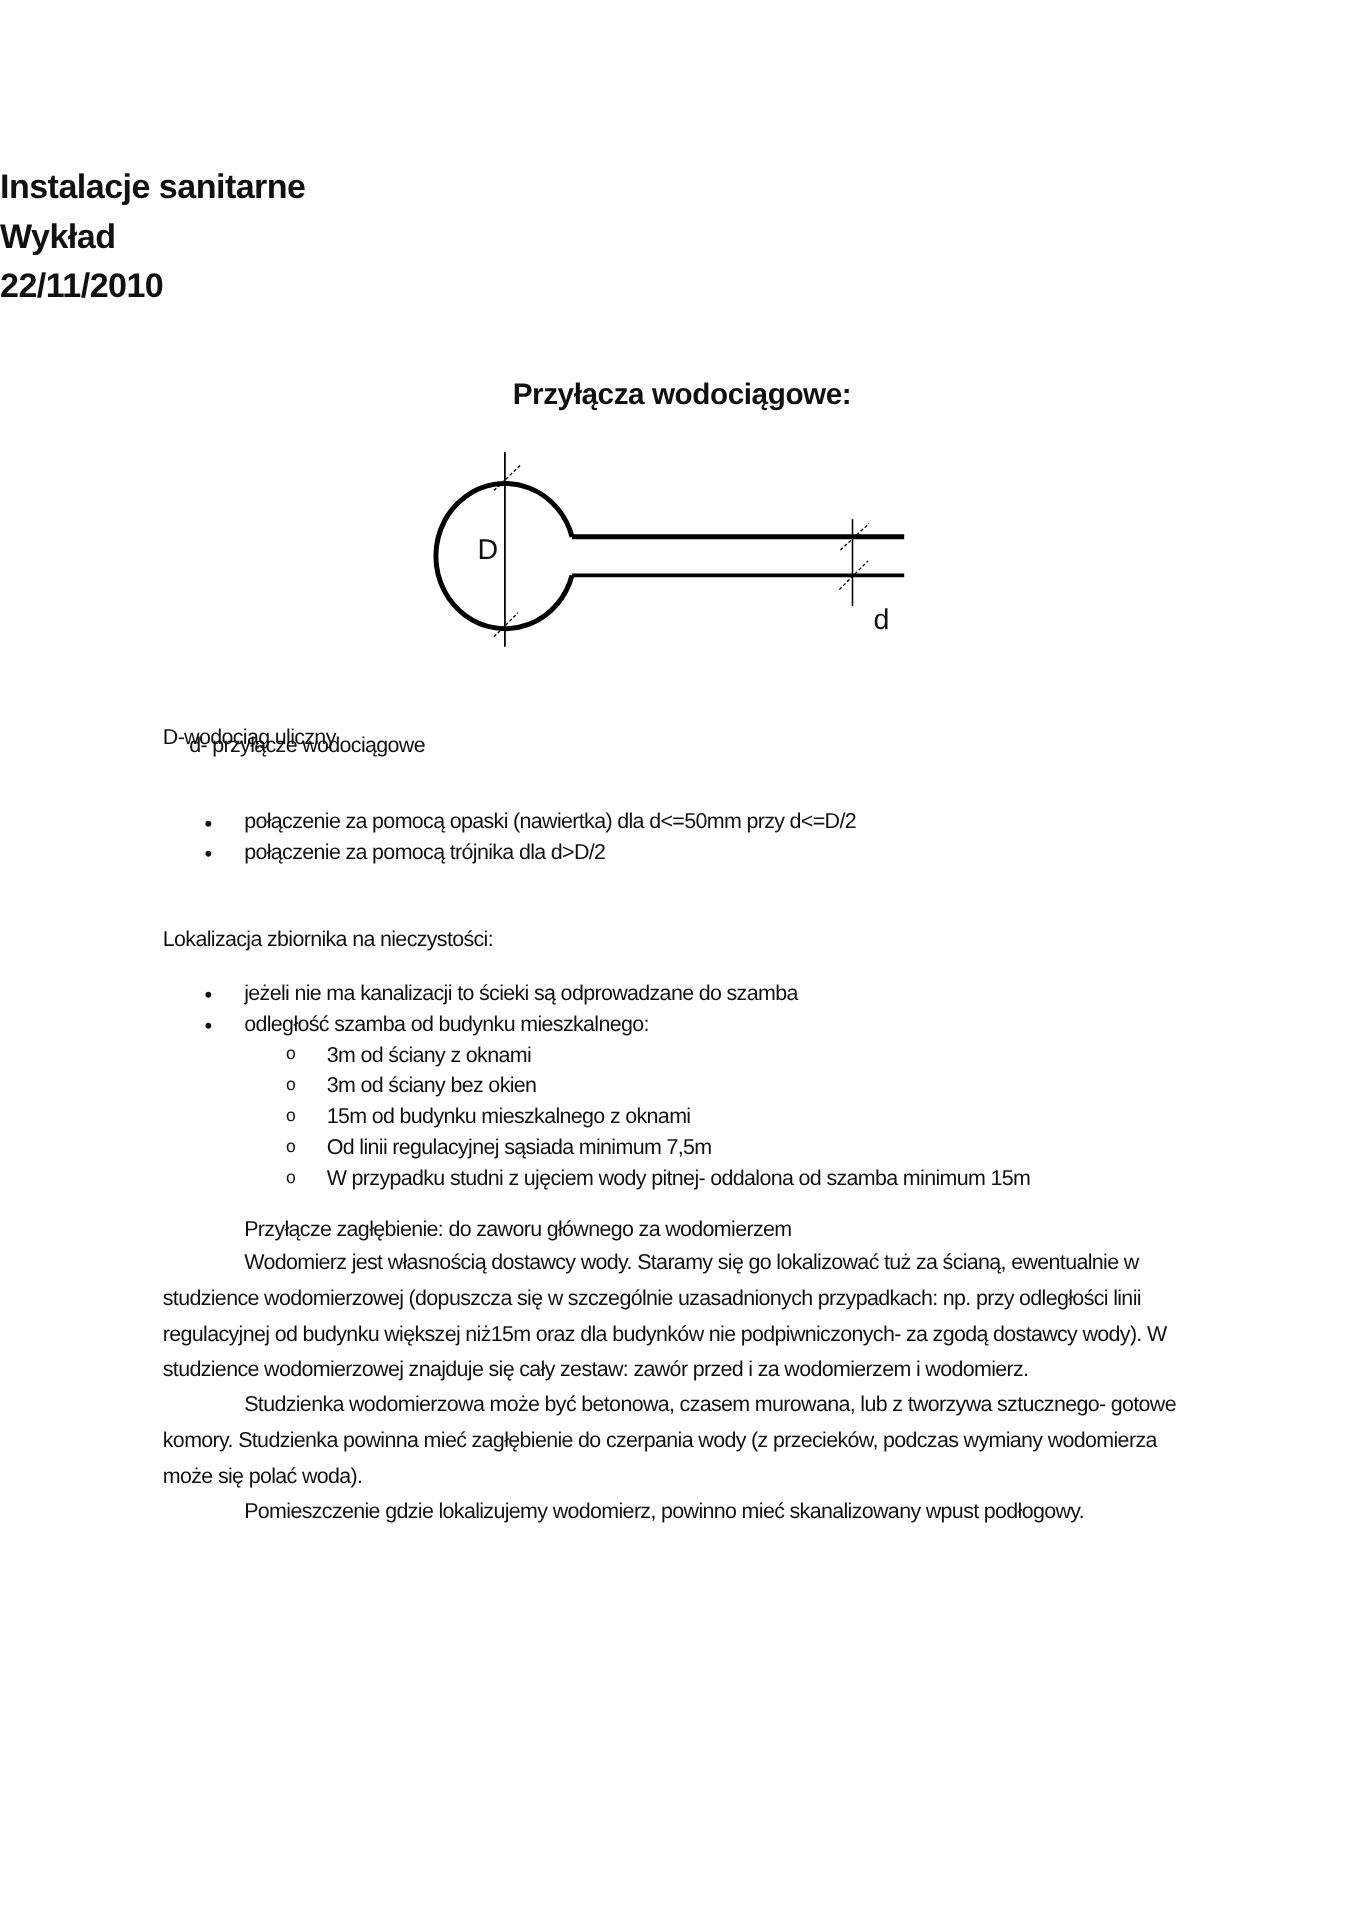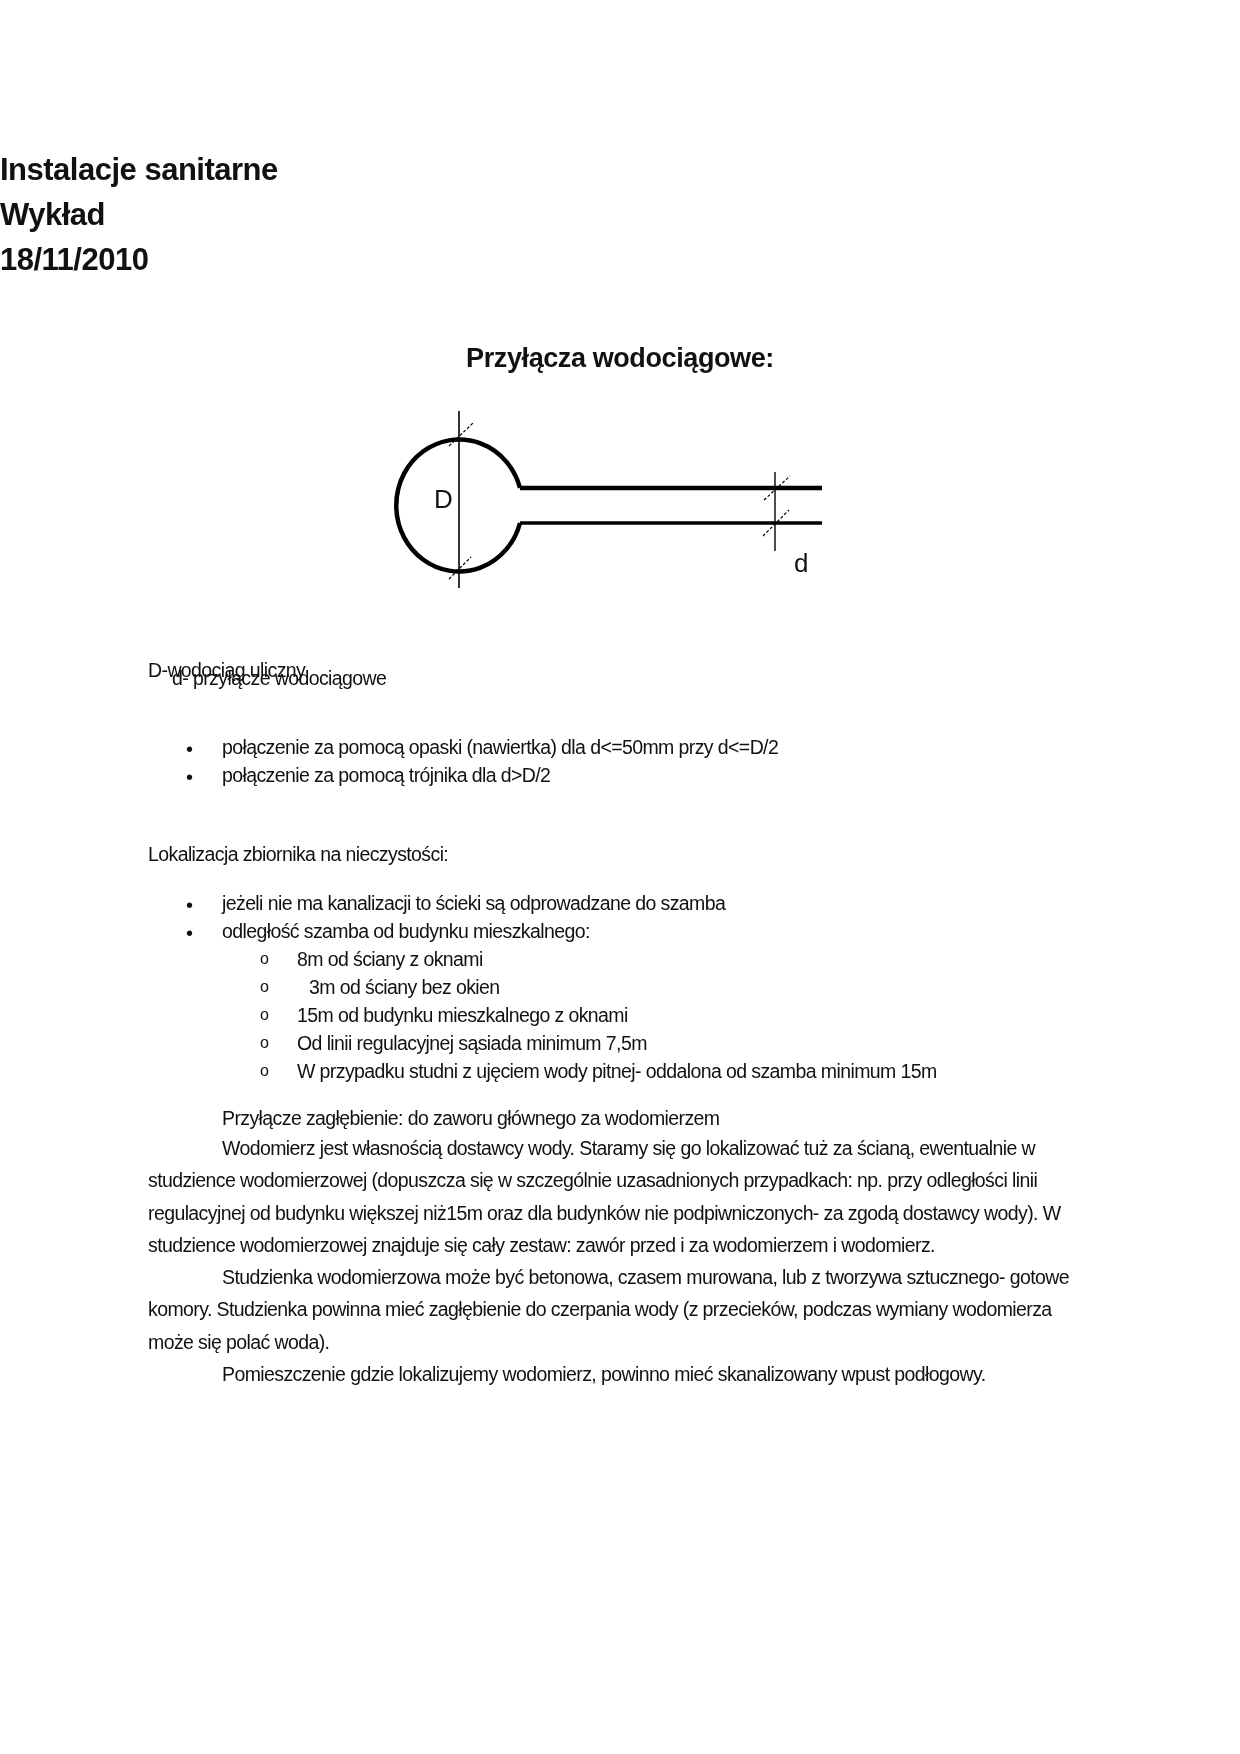--- a/index.html
+++ b/index.html
@@ -31,21 +31,21 @@
   .para p { margin: 0; text-indent: 74px; }
 </style>
 </head>
 <body>
 
 <div class="page">
 
   <div class="title-block">
     <div>Instalacje sanitarne</div>
     <div>Wykład</div>
-    <div>18/11/2010</div>
+    <div>22/11/2010</div>
   </div>
 
   <div class="section-heading">Przyłącza wodociągowe:</div>
 
   <svg class="diagram" width="460" height="200" viewBox="380 400 460 200">
 
     <path d="M 520 488 A 63 66 0 1 0 520 523" fill="none" stroke="#000" stroke-width="4.5"></path>
 
     <line x1="520" y1="488" x2="822" y2="488" stroke="#000" stroke-width="4.5"></line>
     <line x1="520" y1="523" x2="822" y2="523" stroke="#000" stroke-width="3.5"></line>
@@ -70,23 +70,23 @@
   <div class="txt" style="left:222px; top:761px;">połączenie za pomocą trójnika dla d&gt;D/2</div>
 
   <div class="txt" style="left:148px; top:840px;">Lokalizacja zbiornika na nieczystości:</div>
 
   <div class="bullet-dot" style="left:186px; top:891px;">•</div>
   <div class="txt" style="left:222px; top:889px;text-align:center;">jeżeli nie ma kanalizacji to ścieki są odprowadzane do szamba</div>
   <div class="bullet-dot" style="left:186px; top:919px;">•</div>
   <div class="txt" style="left:222px; top:917px;">odległość szamba od budynku mieszkalnego:</div>
 
   <div class="bullet-circle" style="left:260px; top:945px;">o</div>
-  <div class="txt" style="left:297px; top:945px;">8m od ściany z oknami</div>
+  <div class="txt" style="left:297px; top:945px;">3m od ściany z oknami</div>
   <div class="bullet-circle" style="left:260px; top:973px;">o</div>
-  <div class="txt" style="left:297px; top:973px;margin-left:12px;">3m od ściany bez okien</div>
+  <div class="txt" style="left:297px; top:973px;">3m od ściany bez okien</div>
   <div class="bullet-circle" style="left:260px; top:1001px;">o</div>
   <div class="txt" style="left:297px; top:1001px;">15m od budynku mieszkalnego z oknami</div>
   <div class="bullet-circle" style="left:260px; top:1029px;">o</div>
   <div class="txt" style="left:297px; top:1029px;">Od linii regulacyjnej sąsiada minimum 7,5m</div>
   <div class="bullet-circle" style="left:260px; top:1057px;">o</div>
   <div class="txt" style="left:297px; top:1057px;">W przypadku studni z ujęciem wody pitnej- oddalona od szamba minimum 15m</div>
 
   <div class="para" style="top:1104px;">
     <p style="line-height:28px;">Przyłącze zagłębienie: do zaworu głównego za wodomierzem</p>
     <p>Wodomierz jest własnością dostawcy wody. Staramy się go lokalizować tuż za ścianą, ewentualnie w studzience wodomierzowej (dopuszcza się w szczególnie uzasadnionych przypadkach: np. przy odległości linii regulacyjnej od budynku większej niż15m oraz dla budynków nie podpiwniczonych- za zgodą dostawcy wody). W studzience wodomierzowej znajduje się cały zestaw: zawór przed i za wodomierzem i wodomierz.</p>

